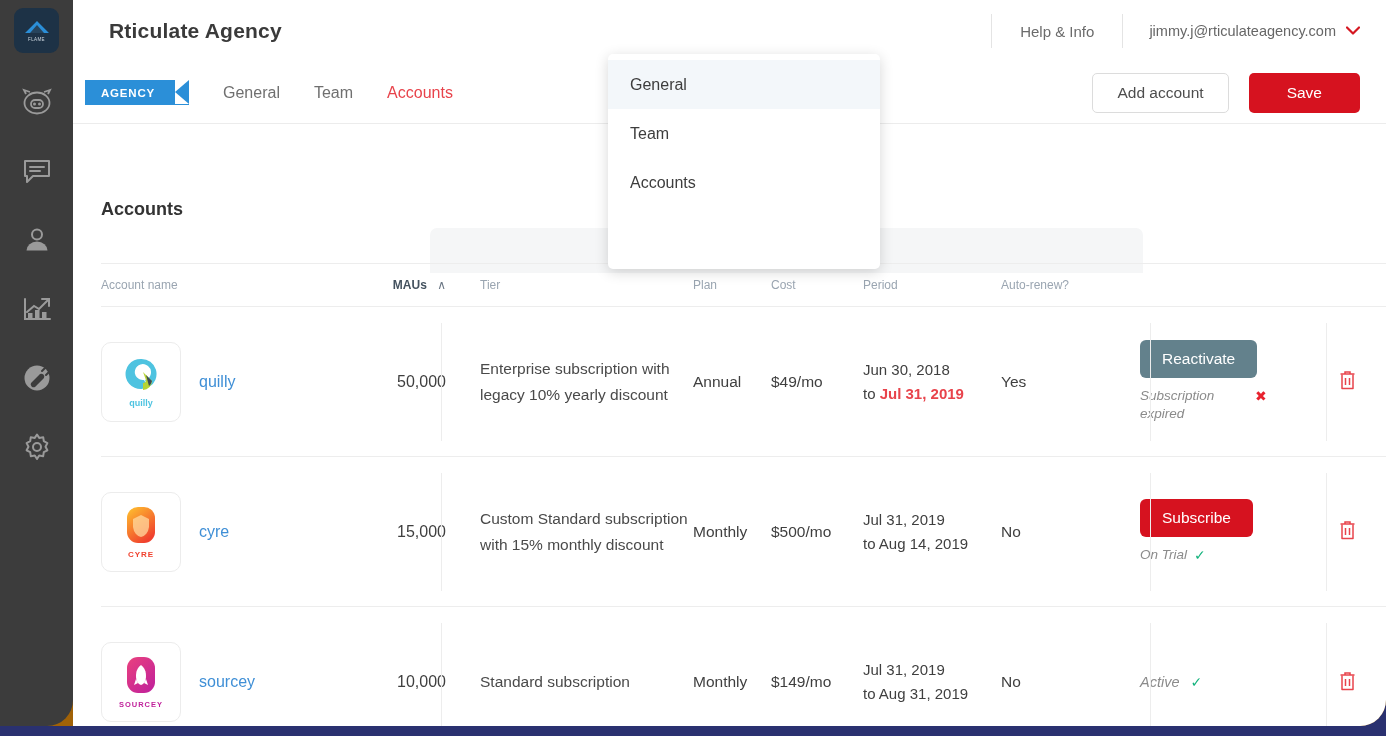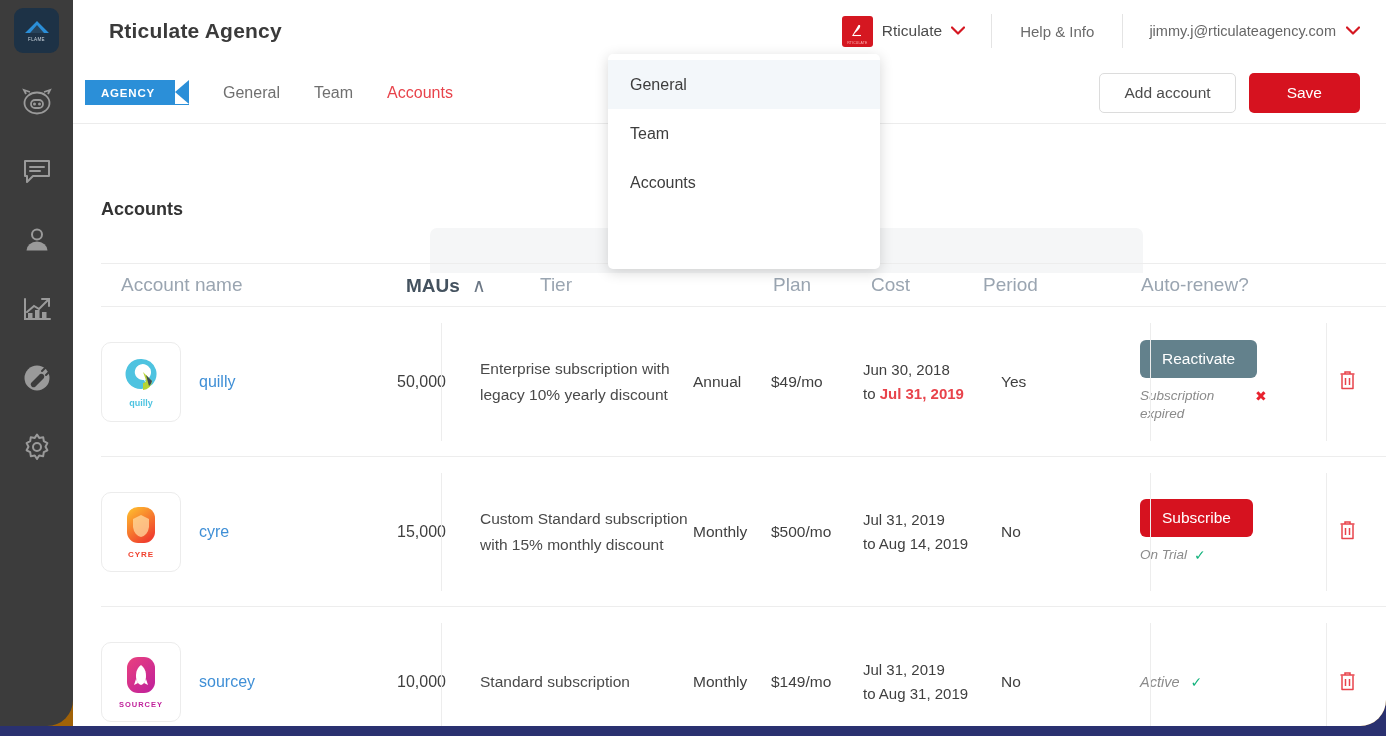--- a/index.html
+++ b/index.html
@@ -126,21 +126,21 @@
     border-bottom: 12.5px solid #fff;
     border-right: 14px solid transparent;
   }
   .navtab {
     font-size: 16px; color: #6f6f6f;
     margin-left: 34px; cursor: pointer;
   }
   .navtab.active { color: #e8434b; }
   #subnav-actions {
     position: absolute; right: 26px; top: 0; height: 62px;
-    display: flex; align-items: center; gap: 13px;
+    display: flex; align-items: center; gap: 20px;
   }
   #add-account-btn {
     border: 1px solid #dcdcdc; background: #fff;
     border-radius: 5px; height: 40px; padding: 0 24px;
     font-size: 15.5px; color: #4d4d4d; cursor: pointer;
     font-family: inherit;
   }
   #save-btn {
     border: none; background: #d6121f;
     border-radius: 5px; height: 40px; padding: 0 38px;
@@ -173,21 +173,21 @@
   .row {
     position: absolute; left: 28px; width: 1285px;
     display: flex; align-items: center;
   }
   #thead {
     top: 139px; height: 44px;
     border-top: 1px solid #ededed;
     border-bottom: 1px solid #ededed;
   }
   #thead .cell {
-    font-size: 19px; color: #9aa5b1; font-weight: 400; margin-left: 20px;
+    font-size: 12px; color: #9aa5b1; font-weight: 400;
   }
   #thead .cell.strong { color: #44525f; font-weight: 700; }
 
   .c-name   { width: 245px; flex: none; }
   .c-maus   { width: 112px; flex: none; text-align: right; padding-right: 12px;}
   .c-tier   { width: 235px; flex: none; padding-left: 22px; }
   .c-plan   { width: 78px;  flex: none; }
   .c-cost   { width: 92px;  flex: none; }
   .c-period { width: 138px; flex: none; }
   .c-renew  { width: 117px; flex: none; }
@@ -349,35 +349,20 @@
             <path d="M15 2.5 l2.2 3.4 4-0.7 0.6 4 3.6 1.9 -1.9 3.6 1.9 3.6 -3.6 1.9 -0.6 4 -4 -0.7 -2.2 3.4 -2.2-3.4 -4 0.7 -0.6-4 -3.6-1.9 1.9-3.6 -1.9-3.6 3.6-1.9 0.6-4 4 0.7 Z" stroke-linejoin="round"></path>
           </svg>
         </span>
       </div>
     </nav>
 
     <header id="header">
       <div id="page-title">Rticulate Agency</div>
 
       <div id="header-right">
-        <div id="org-switcher">
-          <span id="org-logo">
-            <svg width="15" height="14" viewBox="0 0 15 14" aria-hidden="true">
-              <path d="M10 1 C11 4 8 6 5 9 L3 12 L2 12 L8.5 1 Z" fill="#ffffff"></path>
-              <path d="M3 11.5 H11" stroke="#ffffff" stroke-width="1.1"></path>
-            </svg>
-            <span class="tiny">RTICULATE</span>
-          </span>
-          <span id="org-name">Rticulate</span>
-          <span class="caret">
-            <svg width="14" height="9" viewBox="0 0 14 9">
-                <path d="M1 1.5 L7 7.5 L13 1.5" stroke="#d51721" stroke-width="2.2" fill="none" stroke-linecap="round" stroke-linejoin="round"></path>
-              </svg>
-          </span>
-        </div>
 
         <div class="hdr-sep"></div>
 
         <div id="help-info">Help &amp; Info</div>
 
         <div class="hdr-sep"></div>
 
         <div id="user-menu">
           <span id="user-email">jimmy.j@rticulateagency.com</span>
           <span class="caret">

